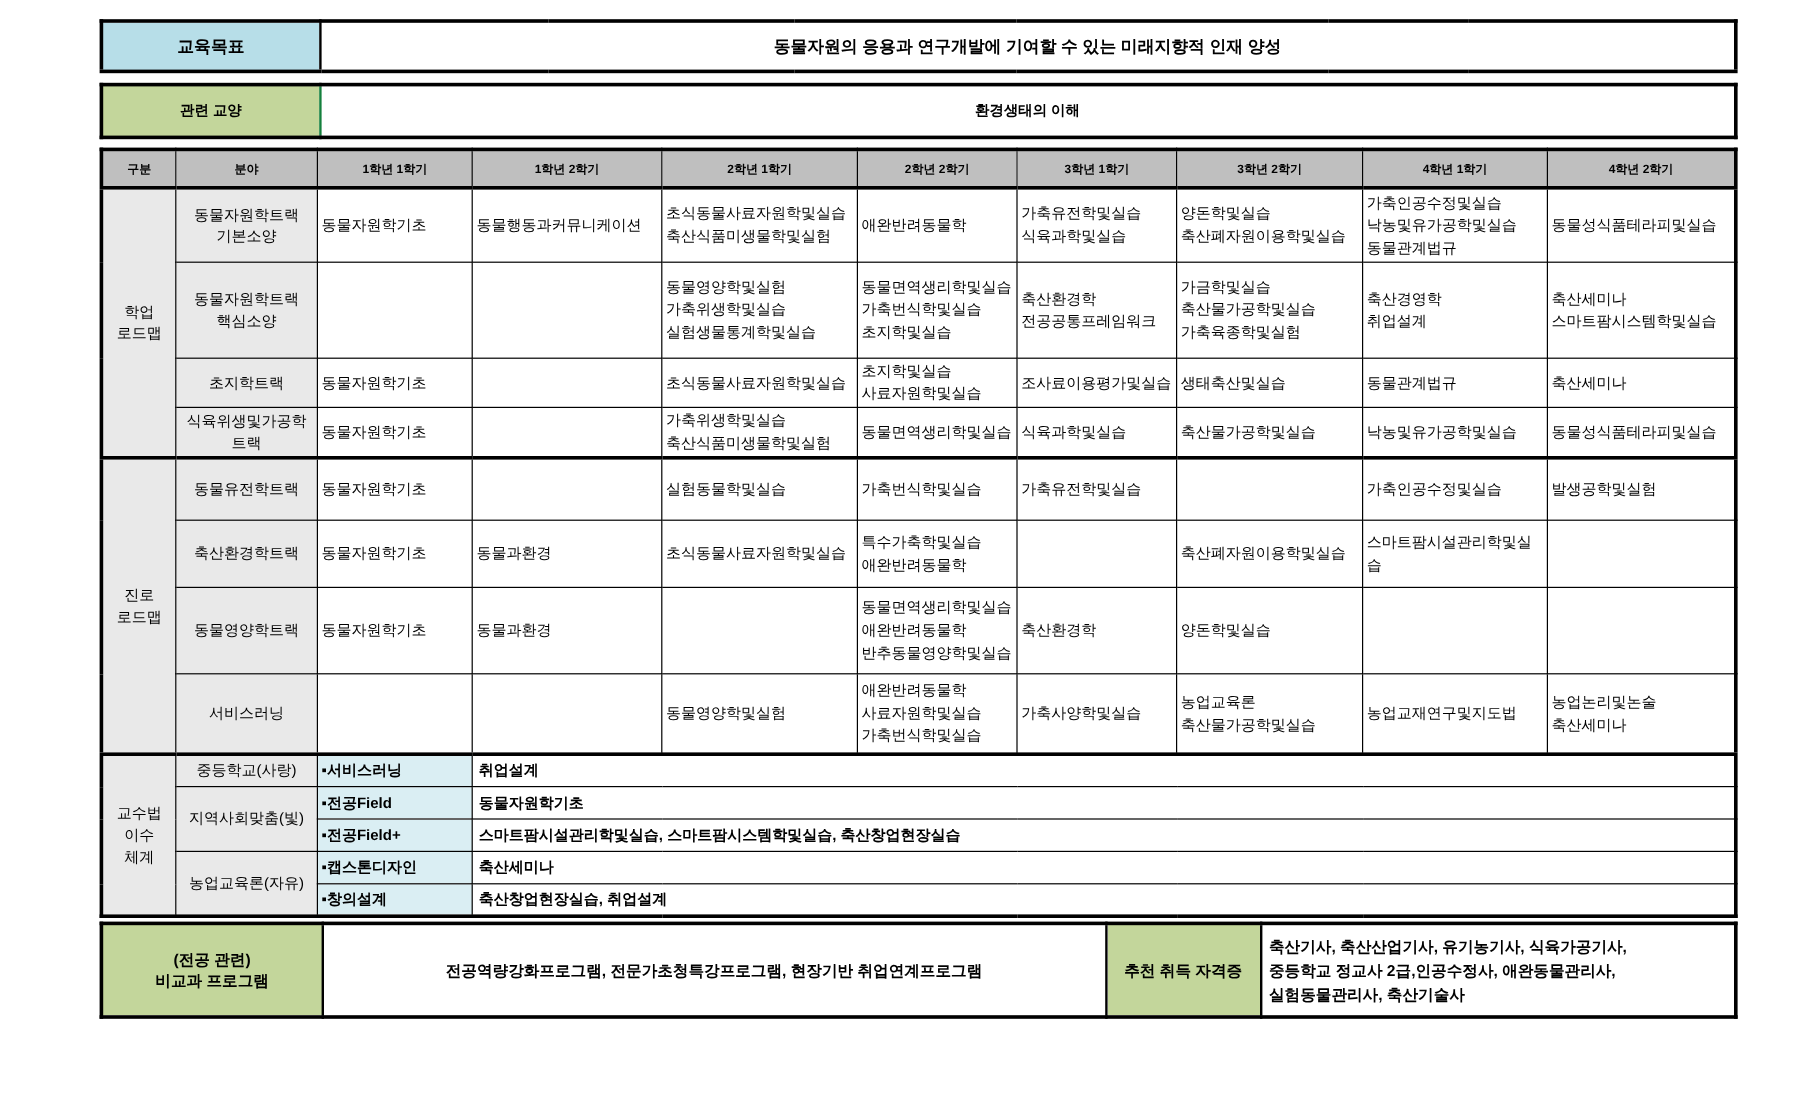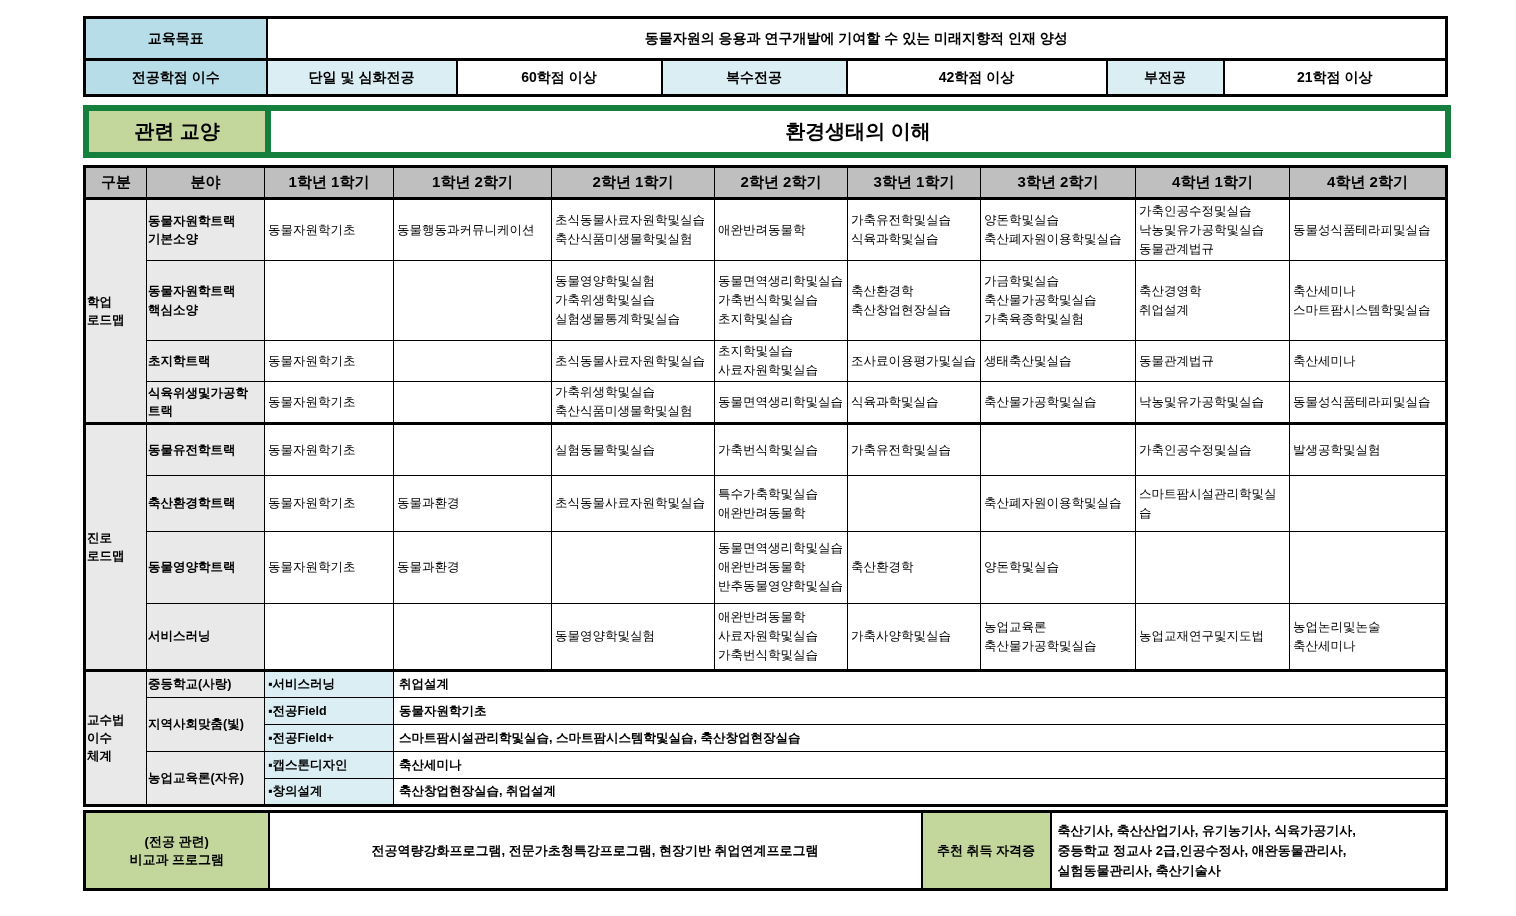--- a/index.html
+++ b/index.html
@@ -17,28 +17,28 @@
 
   
   table.top1{border:3px solid #000;margin-bottom:8px;}
   table.top1 td{border:2px solid #000;font-size:14px;}
   table.top1 tr.r-goal td{border-bottom:3px solid #000;height:37px;}
   table.top1 tr.r-credit td{height:31px;}
   .goal-val{font-size:15px;}
 
   
   table.top2{border:3px solid #000;margin-bottom:7px;}
-  table.top2 td{border:6px solid #15803d;font-size:20px;height:39px;}
+  table.top2 td{border:2px solid #15803d;font-size:12px;height:39px;}
 
   
   table.main{border:3px solid #000;margin-bottom:3px;}
-  table.main th{background:#BFBFBF;font-size:15px;font-weight:bold;height:27px;border:1px solid #000;border-bottom:2px solid #000;text-align:center;vertical-align:middle;}
+  table.main th{background:#BFBFBF;font-size:10px;font-weight:bold;height:27px;border:1px solid #000;border-bottom:2px solid #000;text-align:center;vertical-align:middle;}
   table.main td{border:1px solid #000;vertical-align:middle;font-size:12.5px;}
   table.main tr.sec-top td{border-top:3px solid #000;}
-  td.group-cell,td.track-cell{background:#E9E9E9;font-weight:bold;text-align:left;white-space:pre-line;font-size:13px;line-height:1.45;}
+  td.group-cell,td.track-cell{background:#E9E9E9;font-weight:normal;text-align:center;white-space:pre-line;font-size:13px;line-height:1.45;}
   td.course-cell{background:#fff;text-align:left;padding:1px 3px;}
   td.course-cell .course{line-height:19px;}
   td.bullet-cell{background:#DAEEF3;font-weight:bold;text-align:left;padding-left:3px;font-size:13px;}
   td.ped-content{background:#fff;font-weight:bold;text-align:left;padding-left:5px;font-size:13px;}
 
   
   table.bottom td{border:2px solid #000;font-size:13px;height:73px;}
   table.bottom{border:3px solid #000;}
   .certs{text-align:left;vertical-align:middle;padding-left:6px;line-height:20px;}
 </style>
@@ -55,29 +55,20 @@
         <col style="width:205px">
       <col style="width:185px">
         <col style="width:260px">
         <col style="width:117px">
         <col style="width:223px">
     </colgroup>
     <tbody>
         <tr class="r-goal">
       <td class="teal bold c">교육목표</td>
       <td class="bold c goal-val" colspan="6">동물자원의 응용과 연구개발에 기여할 수 있는 미래지향적 인재 양성</td>
-    </tr>
-    <tr class="r-credit">
-      <td class="teal bold c">전공학점 이수</td>
-      <td class="cyan bold c">단일 및 심화전공</td>
-      <td class="bold c">60학점 이상</td>
-      <td class="cyan bold c">복수전공</td>
-      <td class="bold c">42학점 이상</td>
-      <td class="cyan bold c">부전공</td>
-      <td class="bold c">21학점 이상</td>
     </tr>
   </tbody>
     </table>
 
   <table class="t top2">
     <colgroup>
         <col style="width:182px">
         <col style="width:1180px">
       </colgroup>
     <tbody>
@@ -161,21 +152,21 @@
             <div class="course">가축위생학및실습</div>
             <div class="course">실험생물통계학및실습</div>
           </td>
           <td class="course-cell">
             <div class="course">동물면역생리학및실습</div>
             <div class="course">가축번식학및실습</div>
             <div class="course">초지학및실습</div>
           </td>
           <td class="course-cell">
             <div class="course">축산환경학</div>
-            <div class="course">축산창업현장실습</div>
+            <div class="course">전공공통프레임워크</div>
           </td>
           <td class="course-cell">
             <div class="course">가금학및실습</div>
             <div class="course">축산물가공학및실습</div>
             <div class="course">가축육종학및실험</div>
           </td>
           <td class="course-cell">
             <div class="course">축산경영학</div>
             <div class="course">취업설계</div>
           </td>

